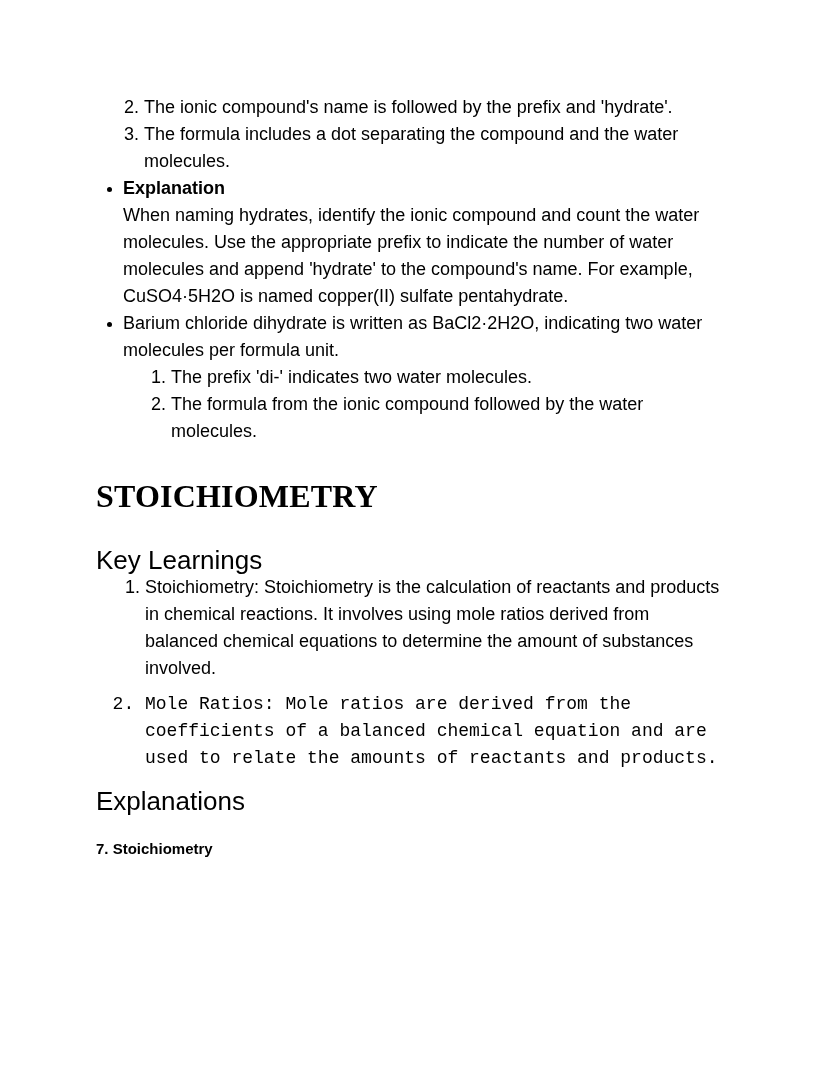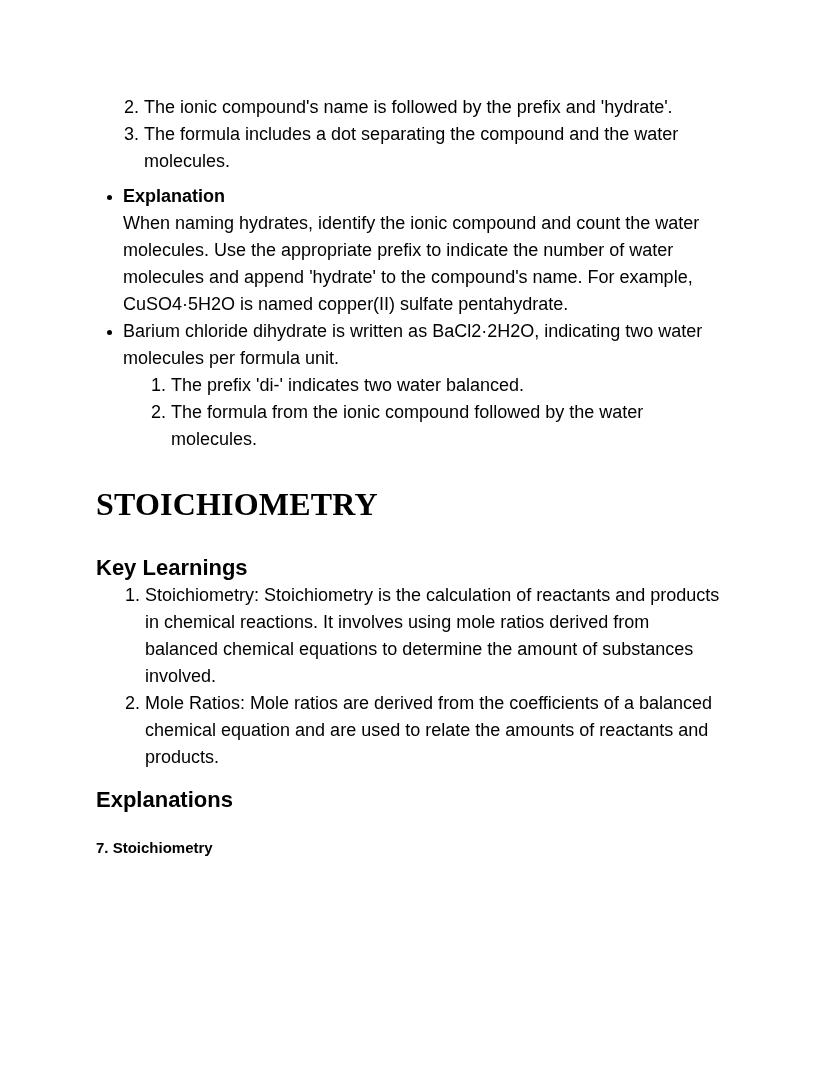--- a/index.html
+++ b/index.html
@@ -69,21 +69,20 @@
     font-size: 18px;
     line-height: 27px;
     margin: 0;
   }
 
   .bold-label {
     font-weight: bold;
     font-size: 18px;
     line-height: 27px;
     display: block;
-    margin-top: 8px;
   }
 
   .body-text {
     font-size: 18px;
     line-height: 27px;
     margin: 0;
     display: block;
   }
 
   .carryover {
@@ -97,36 +96,37 @@
   h1.doc-title {
     font-size: 32px;
     line-height: 38px;
     font-weight: bold;
     letter-spacing: 0.2px;
     margin: 32px 0 0 0;
     font-family: Liberation Serif, serif;
   }
 
   h2.section-title {
-    font-size: 22px;
+    font-size: 26px;
     line-height: 28px;
-    font-weight: bold;
+    font-weight: normal;
     margin: 31px 0 0 0;
   }
 
   h2.section-title.explanations {
     margin-top: 15px;
   }
 
   .keylearn-list {
     margin-top: 19px;
   }
 
   .keylearn-list > li + li {
-    margin-top: 0;
+    margin-top: 9px;
+    font-family: Liberation Mono, monospace;
   }
 
   h3.sub-title {
     font-size: 15px;
     line-height: 20px;
     font-weight: bold;
     margin: 24px 0 0 0;
   }
 </style>
 </head>
@@ -148,21 +148,21 @@
 
       <li class="bullet-block">
         <span class="bold-label">Explanation</span>
         <span class="body-text">When naming hydrates, identify the ionic compound and count the water molecules. Use the appropriate prefix to indicate the number of water molecules and append 'hydrate' to the compound's name. For example, CuSO4·5H2O is named copper(II) sulfate pentahydrate.</span>
       </li>
 
       <li class="bullet-block">
         <span class="body-text">Barium chloride dihydrate is written as BaCl2·2H2O, indicating two water molecules per formula unit.</span>
         <ol class="nested">
           <li>
-            <span class="body-text">The prefix 'di-' indicates two water balanced.</span>
+            <span class="body-text">The prefix 'di-' indicates two water molecules.</span>
           </li>
           <li>
             <span class="body-text">The formula from the ionic compound followed by the water molecules.</span>
           </li>
         </ol>
       </li>
 
     </ul>
 
     <h1 class="doc-title">STOICHIOMETRY</h1>

